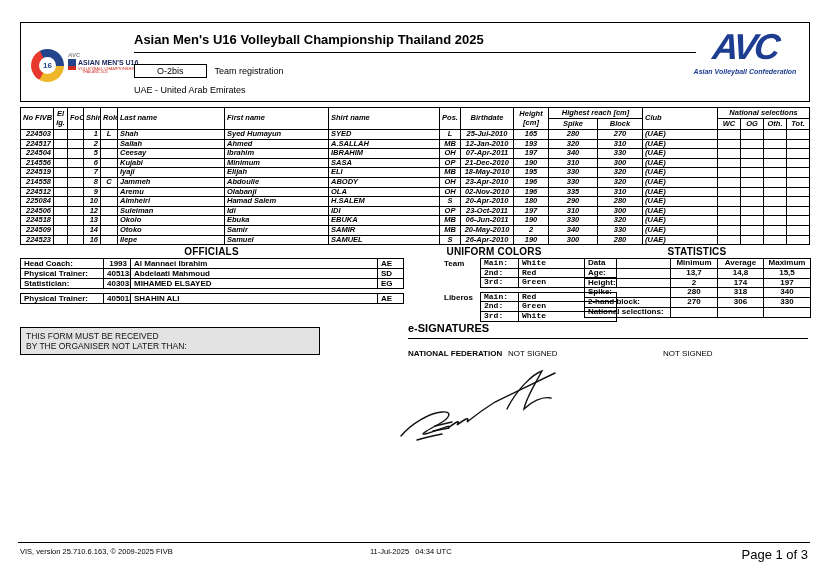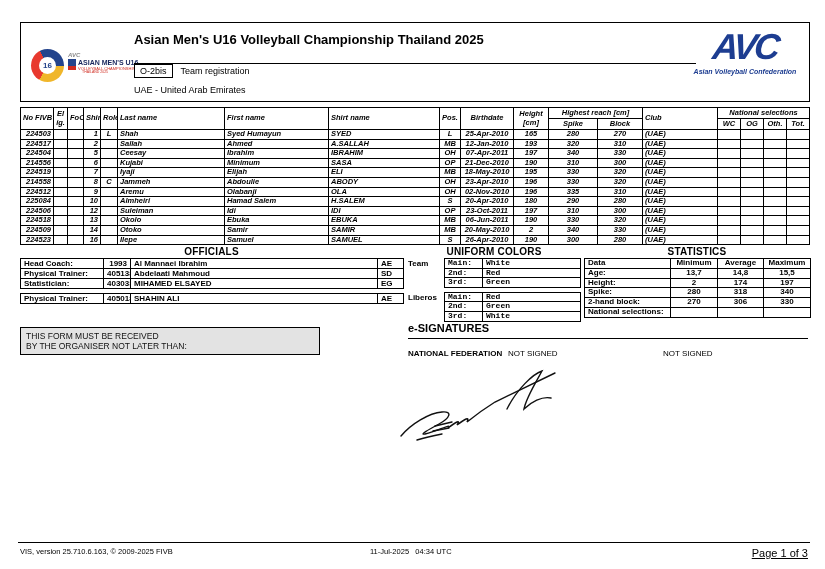--- a/index.html
+++ b/index.html
@@ -2,23 +2,23 @@
 <html><head>
 <meta charset="utf-8">
 <style>
   html,body{margin:0;padding:0;background:#fff;}
   .page{position:relative;width:825px;height:569px;background:#fff;overflow:hidden;
         font-family:"Liberation Sans", sans-serif;color:#000;}
 
   
   .header-box{position:absolute;left:20px;top:22px;width:788px;height:78px;border:1.5px solid #000;}
   .page-title{position:absolute;left:113px;top:9px;width:562px;font-size:13px;font-weight:bold;
-              border-bottom:1.5px solid #000;padding-bottom:16px;}
+              border-bottom:1.5px solid #000;padding-bottom:5px;}
   .form-row{position:absolute;left:113px;top:41px;display:flex;align-items:center;font-size:9px;}
-  .form-code{border:1.5px solid #000;padding:1px 5px;font-weight:normal;margin-right:8px;}
+  .form-code{border:1.5px solid #000;padding:1px 22px;font-weight:normal;margin-right:8px;}
   .team-name{position:absolute;left:113px;top:62px;font-size:9px;}
 
   
   .event-logo{position:absolute;left:10px;top:26px;display:flex;align-items:flex-start;}
   .logo-ball{width:33px;height:33px;border-radius:50%;position:relative;flex:0 0 auto;
              background:conic-gradient(from 210deg,#e8392e 0 34%,#24448c 34% 67%,#f0b62a 67% 100%);}
   .logo-ball-inner{position:absolute;left:8px;top:8px;width:17px;height:17px;border-radius:50%;
                    background:#fff;display:flex;align-items:center;justify-content:center;
                    font-size:8px;font-weight:bold;color:#24448c;}
   .logo-text-col{margin-left:4px;padding-top:3px;line-height:1.05;}
@@ -57,21 +57,21 @@
   .officials table{width:383px;margin-top:1px;}
   .officials td{border:1px solid #000;font-size:8px;font-weight:bold;height:9px;padding:0 3px;
                 white-space:nowrap;overflow:hidden;line-height:9px;}
   .officials .col-label{text-align:left;}
   .officials .col-number{text-align:right;}
   .officials .col-name{text-align:left;}
   .officials .col-country{text-align:left;}
   .officials .extra{margin-top:4px;}
 
   .uniform{position:absolute;left:408px;top:246px;width:172px;}
-  .uniform-group{display:flex;margin-top:1px;}
+  .uniform-group{display:flex;margin-top:1px;margin-left:36px;}
   .uniform-label{width:36px;font-size:8px;font-weight:bold;padding-top:1px;flex:0 0 auto;}
   .uniform table{width:136px;font-family:Liberation Mono, monospace;}
   .uniform td{border:1px solid #000;font-size:8px;font-weight:bold;height:8.6px;padding:0 3px;
               white-space:nowrap;line-height:8.6px;}
   .uniform .col-label{text-align:left;}
   .uniform .col-value{text-align:left;}
   .uniform .gap{height:3px;}
 
   .stats{position:absolute;left:584px;top:246px;width:226px;}
   .stats table{width:226px;margin-top:1px;border-radius:21px;}
@@ -95,21 +95,21 @@
   .esign-row{position:relative;margin-top:10px;height:10px;font-size:8px;}
   .esign-fed{position:absolute;left:0;font-weight:bold;}
   .esign-ns1{position:absolute;left:100px;}
   .esign-ns2{position:absolute;left:255px;}
   .signature{position:absolute;left:395px;top:362px;}
 
   
   .footer-line{position:absolute;left:18px;top:542px;width:792px;border-top:1px solid #000;}
   .footer-left{position:absolute;left:20px;top:547px;font-size:7.5px;}
   .footer-center{position:absolute;left:370px;top:547px;font-size:7.5px;white-space:pre;}
-  .footer-right{position:absolute;right:17px;top:547px;font-size:11px;text-decoration:underline;}
+  .footer-right{position:absolute;right:17px;top:547px;font-size:13px;}
 </style>
 </head>
 <body>
 
 <div class="page">
 
   <div class="header-box">
     <div class="event-logo">
       <div class="logo-ball">
         <div class="logo-ball-inner">16</div>
@@ -191,21 +191,21 @@
         <tr>
           <td class="col-no">224503</td>
           <td class="col-elig"></td>
           <td class="col-foo"></td>
           <td class="col-shirt">1</td>
           <td class="col-role">L</td>
           <td class="col-last">Shah</td>
           <td class="col-first">Syed Humayun</td>
           <td class="col-shirt_name">SYED</td>
           <td class="col-pos">L</td>
-          <td class="col-birth">25-Apr-2010</td>
+          <td class="col-birth">25-Jul-2010</td>
           <td class="col-height">165</td>
           <td class="col-spike">280</td>
           <td class="col-block">270</td>
           <td class="col-club">(UAE)</td>
           <td class="col-wc"></td>
           <td class="col-og"></td>
           <td class="col-oth"></td>
           <td class="col-tot"></td>
         </tr>
         <tr>

